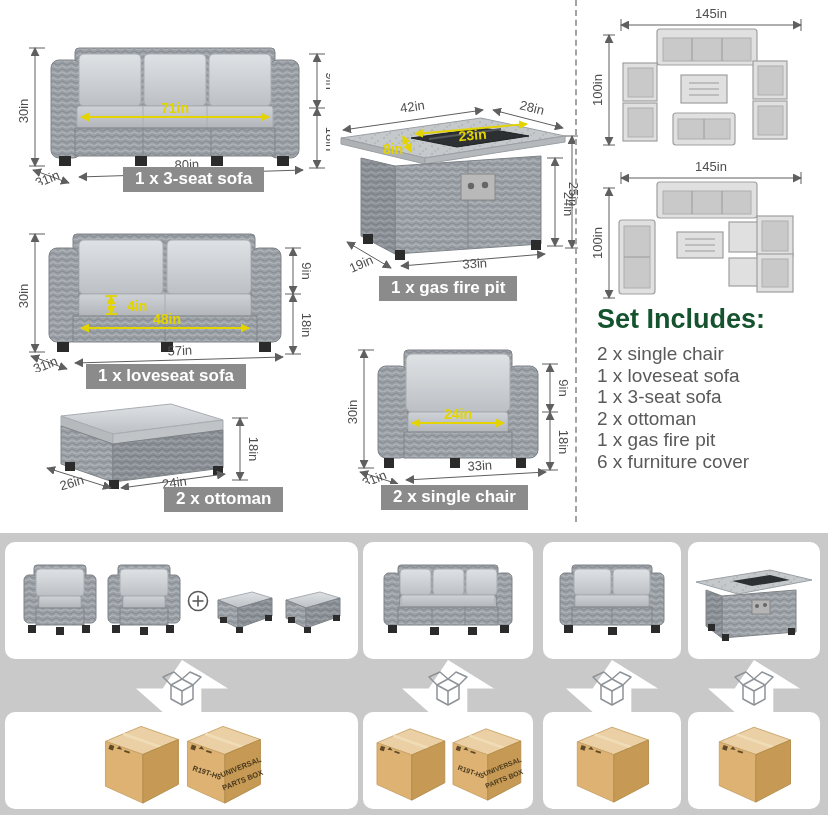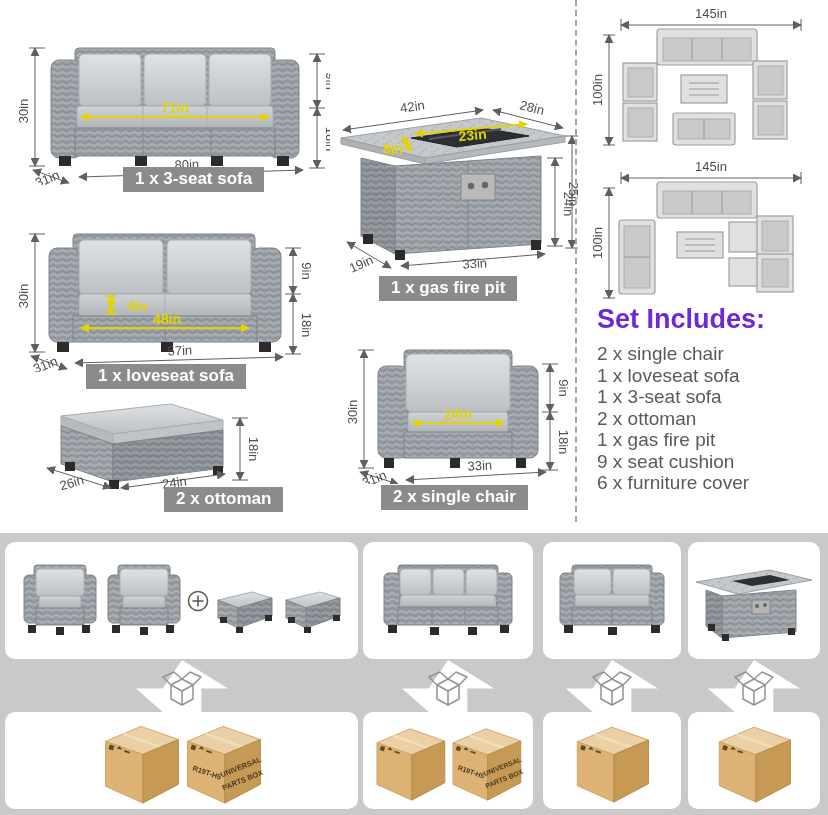--- a/index.html
+++ b/index.html
@@ -15,21 +15,21 @@
   .yl{stroke:#e3d400;stroke-width:1.8;fill:none;}
   .fo{stroke:#7e8388;stroke-width:1;}
   .cushion{stroke:#a8adb2;stroke-width:1;}
   .foot{fill:#2b2b2b;}
   .lo-outer{fill:#e0e0e0;stroke:#9f9f9f;stroke-width:1.2;}
   .lo-inner{fill:#c9c9c9;stroke:#aeaeae;stroke-width:1;}
   .lo-line{stroke:#9a9a9a;stroke-width:1;}
   #divider{position:absolute;left:575px;top:0;height:522px;width:0;
            border-left:2px dashed #a3a3a3;}
   #set-includes{position:absolute;left:597px;top:304px;width:228px;}
-  #set-includes h2{margin:0 0 8px 0;font-size:27px;color:#6d28d9;}
+  #set-includes h2{margin:0 0 8px 0;font-size:27px;color:#14532d;}
   #set-includes .si-item{font-size:19px;line-height:21.5px;color:#5a5a5a;}
   #bottom{position:absolute;left:0;top:533px;width:828px;height:282px;background:#c9c9c9;}
   .panel{position:absolute;background:#fff;border-radius:10px;display:flex;
          align-items:center;justify-content:center;}
   .prow{top:9px;height:117px;}
   .brow{top:179px;height:97px;}
   .up-arrow{position:absolute;top:127px;width:92px;height:52px;}
   .up-arrow .shape{position:absolute;left:0;top:0;width:92px;height:52px;background:#fff;
      clip-path:polygon(50% 0,100% 55%,71% 55%,71% 100%,29% 100%,0 55%,0 55%,29% 55%);}
   .up-arrow svg{position:absolute;left:50%;top:6px;transform:translateX(-50%);}
@@ -309,21 +309,20 @@
     </svg>
   </div>
 
   <div id="set-includes">
     <h2>Set Includes:</h2>
     <div class="si-item">2 x single chair</div>
     <div class="si-item">1 x loveseat sofa</div>
     <div class="si-item">1 x 3-seat sofa</div>
     <div class="si-item">2 x ottoman</div>
     <div class="si-item">1 x gas fire pit</div>
-    <div class="si-item">9 x seat cushion</div>
     <div class="si-item">6 x furniture cover</div>
   </div>
 
   <div id="divider"></div>
 
   <div id="bottom">
 
     <div class="panel prow" style="left:5px;width:353px">
 
       <svg width="84" height="88" viewBox="0 0 84 88">

